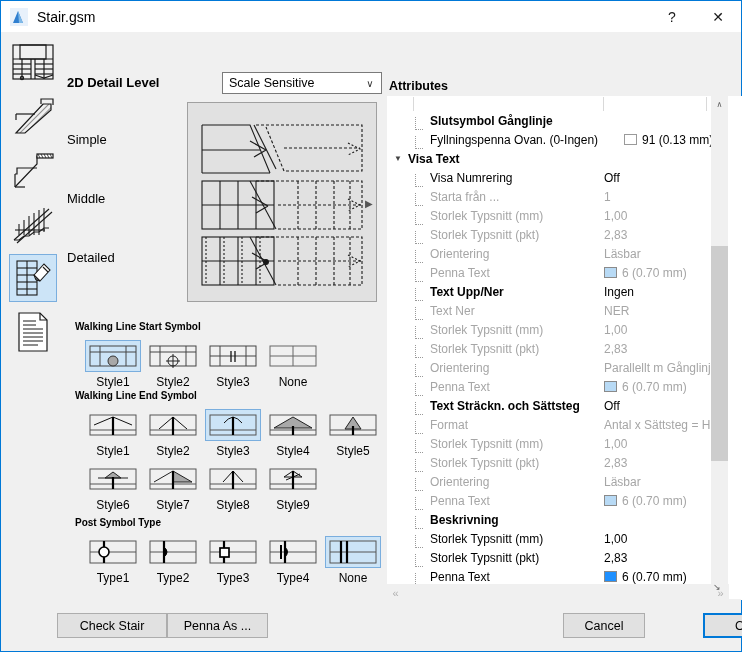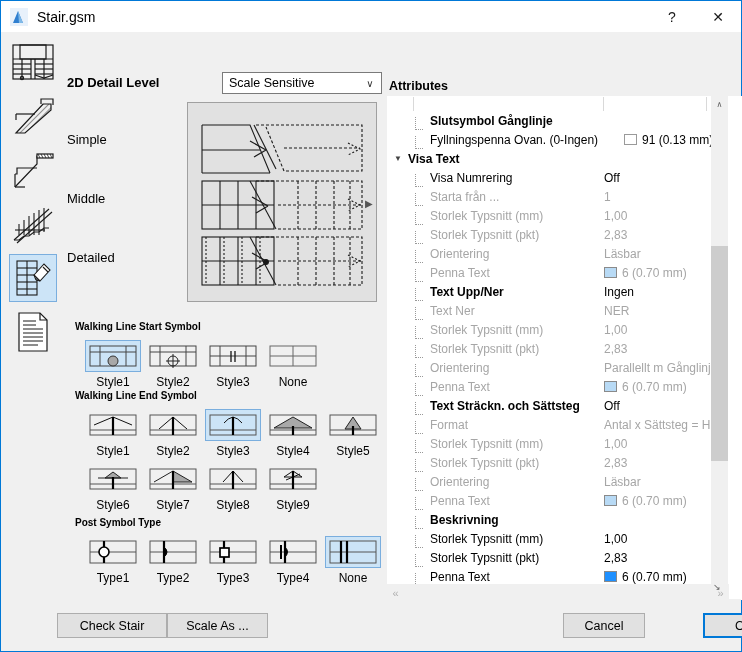--- a/index.html
+++ b/index.html
@@ -924,18 +924,18 @@
     <div id="attr-hscroll">
       <div class="hs-arrow">«</div>
       <div class="hs-arrow">»</div>
     </div>
     <div id="attr-resize">↘</div>
 
   </div>
 
   <div id="bottombar">
     <div class="btn" id="btn-check">Check Stair</div>
-    <div class="btn" id="btn-saveas">Scale As ...</div>
+    <div class="btn" id="btn-saveas">Penna As ...</div>
     <div class="btn" id="btn-cancel">Cancel</div>
     <div class="btn" id="btn-ok">OK</div>
   </div>
 
 </div>
 
 </body></html>

